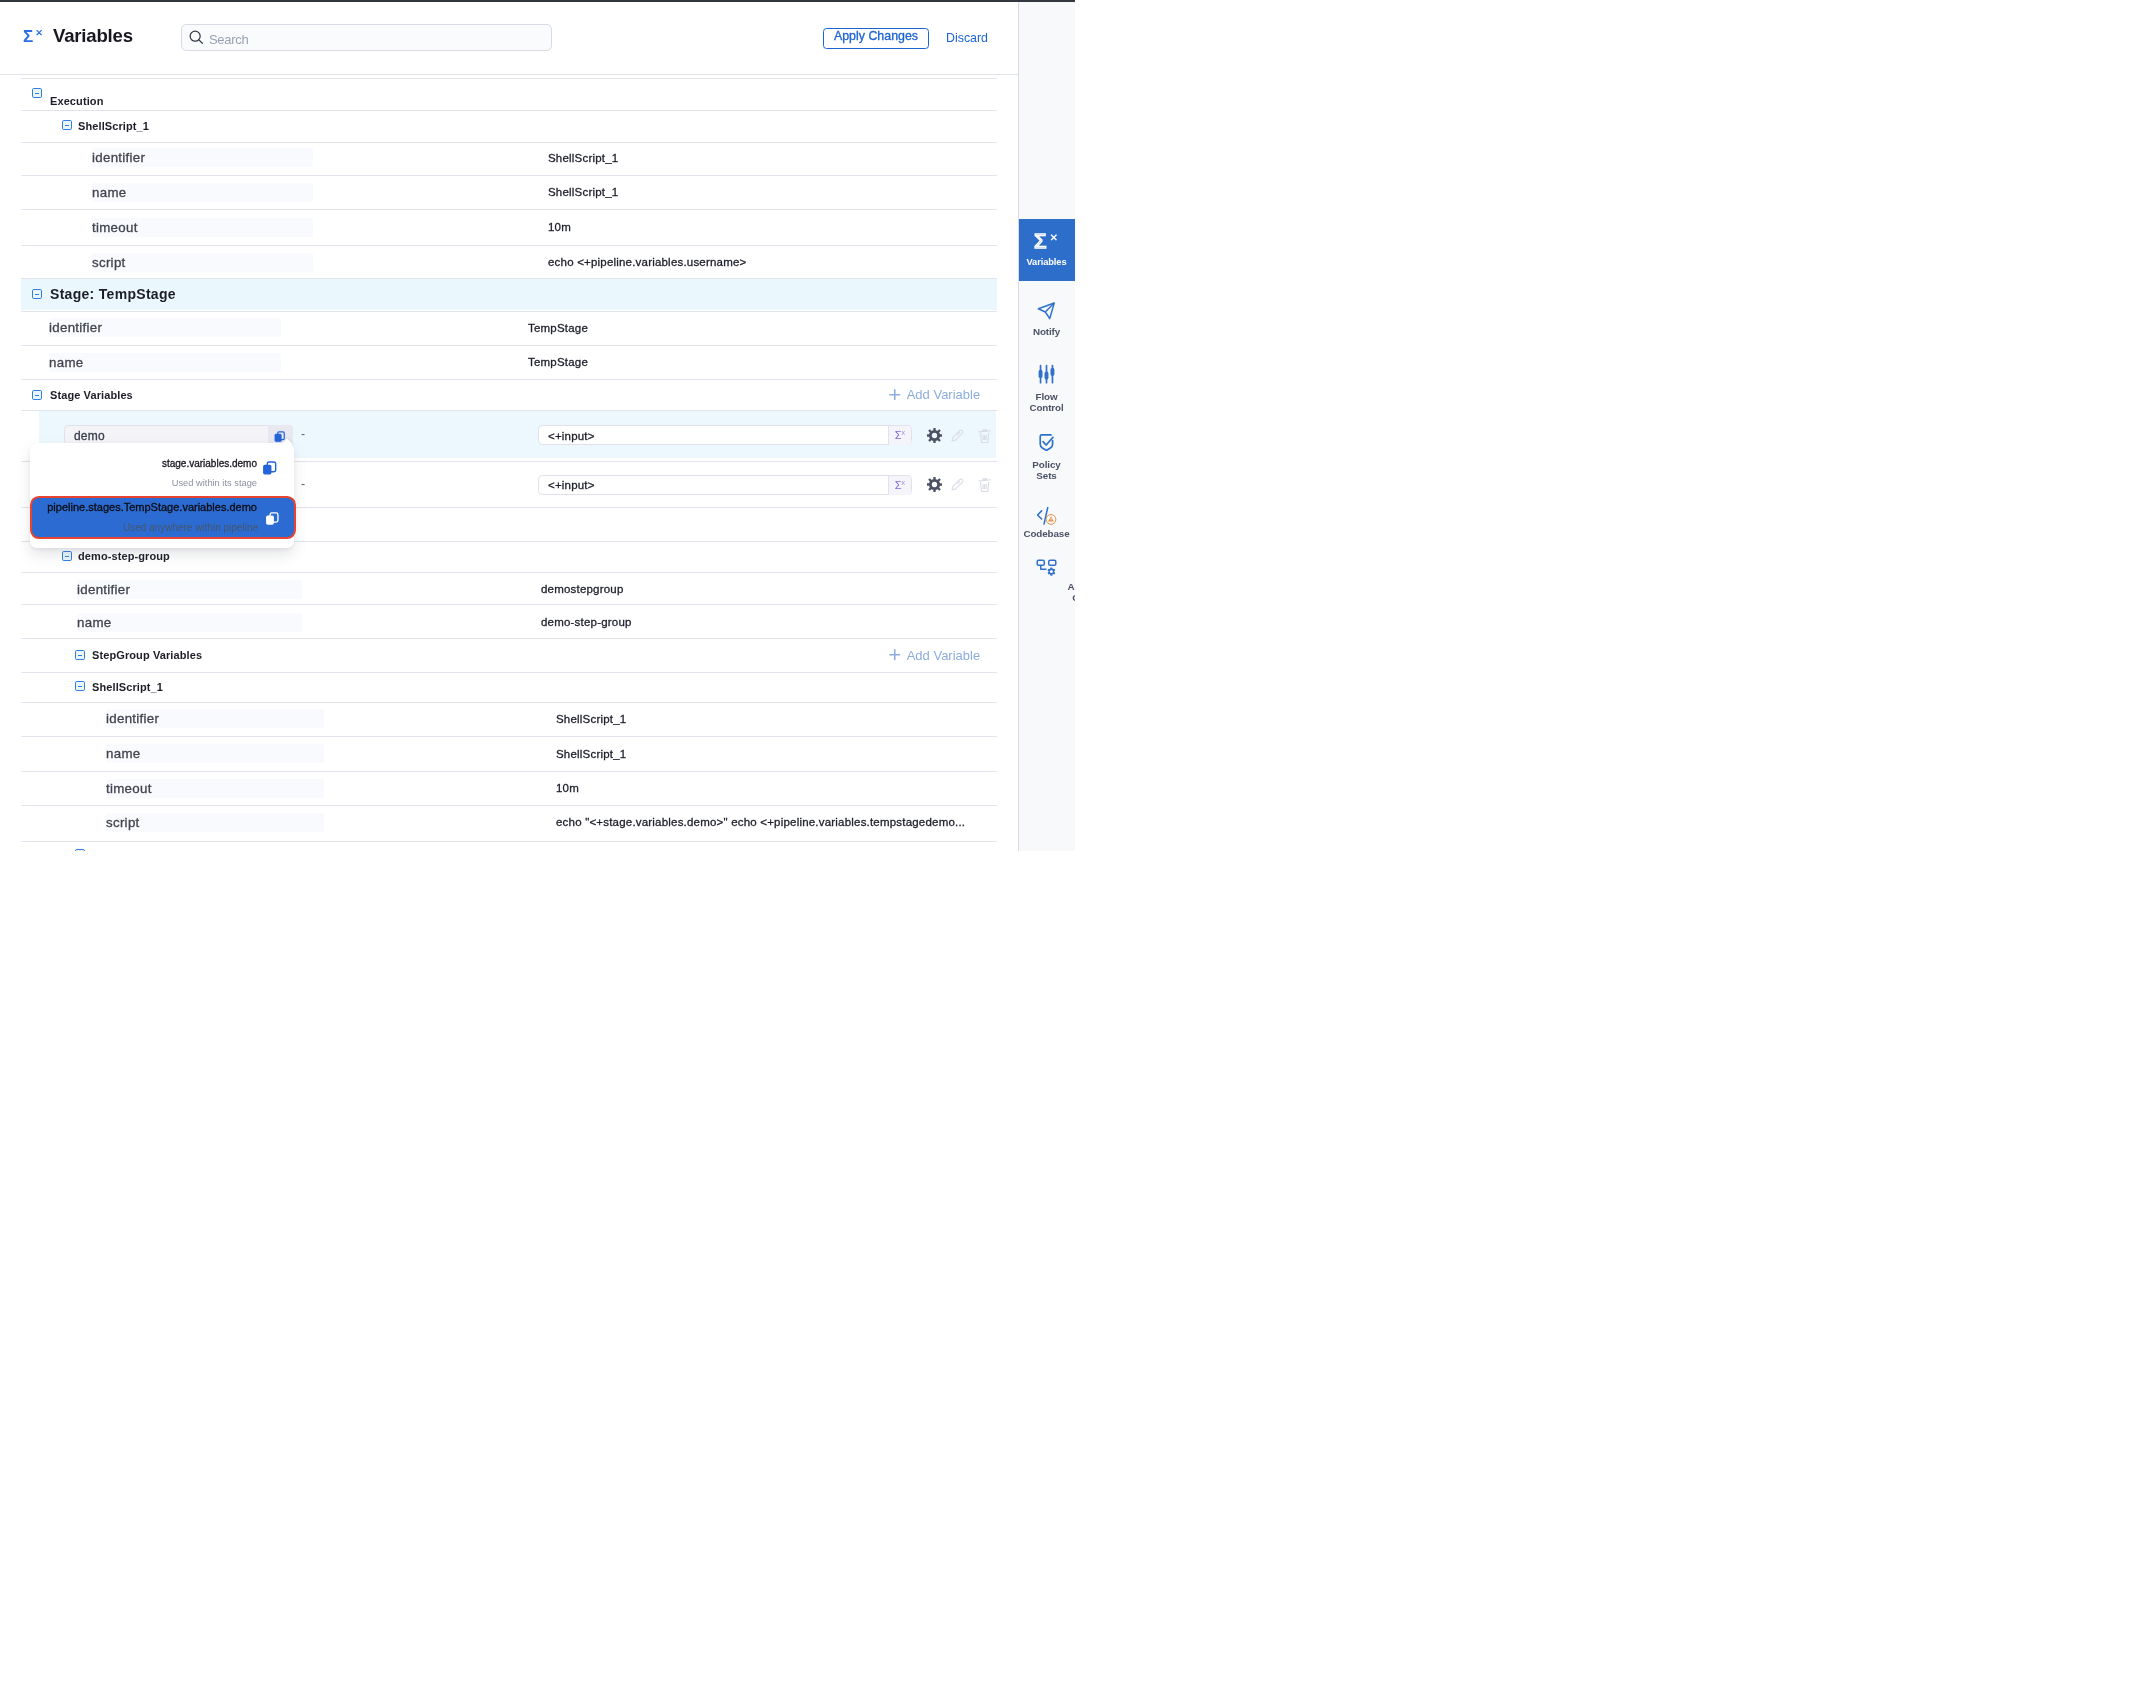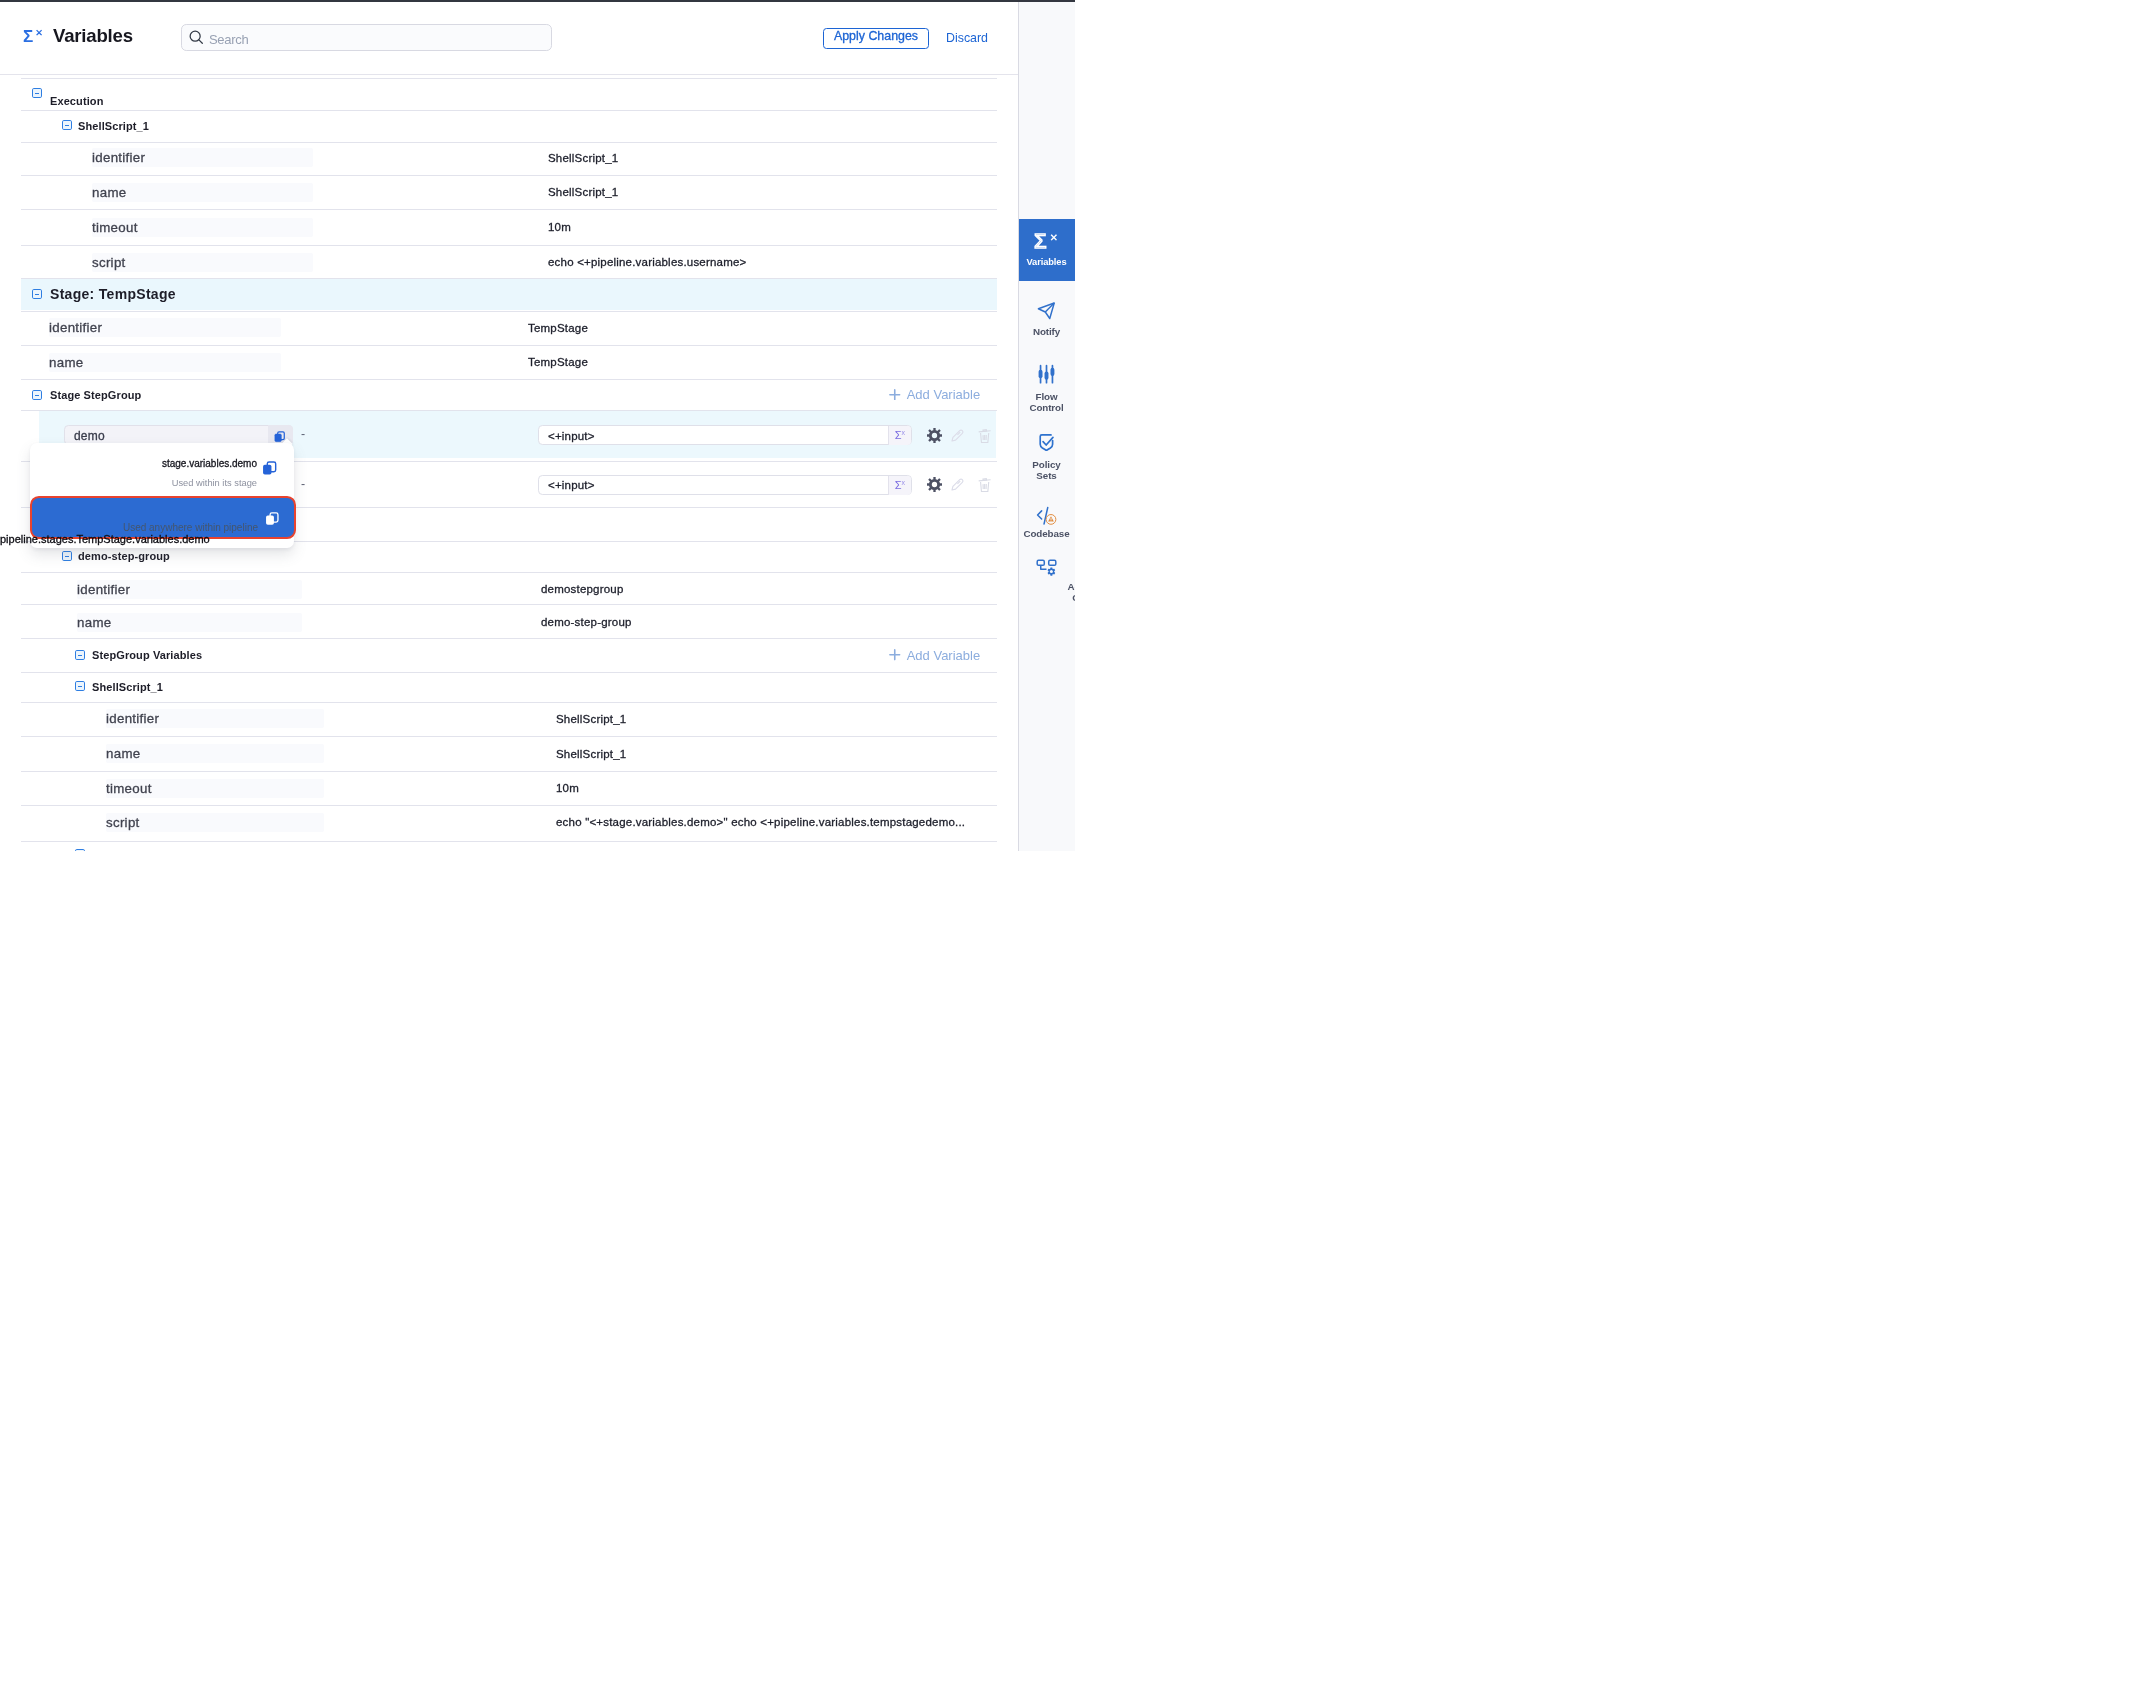--- a/index.html
+++ b/index.html
@@ -117,21 +117,21 @@
       <span>TempStage</span>
     </div>
   <div class="lbl" style="left:49px;top:353px;width:232px;">
       <span>name</span>
     </div>
   <div class="val" style="left:528px;top:353px;">
       <span>TempStage</span>
     </div>
 
   <div class="colico" style="left:32px;top:390px;"></div>
-  <div class="row grp" style="left:50px;top:379px;height:31px;">Stage StepGroup</div>
+  <div class="row grp" style="left:50px;top:379px;height:31px;">Stage Variables</div>
   <div class="addvar" style="left:889px;top:379px;height:31px;">
     <svg width="11.5" height="11.5" viewBox="0 0 13 13" style="margin-right:6.2px;">
         <path d="M6.5 1 V12 M1 6.5 H12" stroke="#8cadde" stroke-width="1.8" stroke-linecap="round"></path>
       </svg>
     Add Variable
   </div>
 
   <div class="abs" style="left:64px;top:425px;width:229px;height:20.4px;background:#f3f3f8;border:0.9px solid #e1e1ea;border-radius:4.4px;"></div>
   <div class="abs" style="left:268px;top:425px;width:25px;height:20.4px;background:#e8e8f0;border-radius:0 4.4px 4.4px 0;"></div>
   <svg class="abs" style="left:274px;top:431px;" width="11.5" height="11.5" viewBox="0 0 14 14">
@@ -278,21 +278,21 @@
   <div class="abs" style="left:30px;top:443px;width:264px;height:105px;background:#fff;border-radius:7px;box-shadow:0 1.8px 3.5px rgba(40,41,61,0.06),0 7px 14px rgba(96,97,112,0.16);"></div>
 
   <div class="abs" style="left:0;top:458px;width:257px;text-align:right;font-size:10px;color:#17171f;"><span style="-webkit-text-stroke:0.3px #17171f;">stage.variables.demo</span></div>
   <svg class="abs" style="left:262px;top:461px;" width="15" height="15" viewBox="0 0 17 17">
     <rect x="6" y="1.2" width="9.5" height="11" rx="2" fill="none" stroke="#2563d8" stroke-width="1.6"></rect>
     <rect x="1.2" y="4.2" width="9.5" height="11" rx="2" fill="#2563d8"></rect>
   </svg>
   <div class="abs" style="left:0;top:478px;width:257px;text-align:right;font-size:9.3px;color:#8d919f;">Used within its stage</div>
 
   <div class="abs" style="left:30px;top:496px;width:266px;height:43px;background:#2c6bd2;border:2.3px solid #e8432e;border-radius:8.9px;"></div>
-  <div class="abs" style="left:0;top:501px;width:257px;font-size:11px;color:#0d0d13;margin-top:32px;"><span style="-webkit-text-stroke:0.3px #0d0d13;">pipeline.stages.TempStage.variables.demo</span></div>
+  <div class="abs" style="left:0;top:501px;width:257px;text-align:right;font-size:11px;color:#0d0d13;"><span style="-webkit-text-stroke:0.3px #0d0d13;">pipeline.stages.TempStage.variables.demo</span></div>
   <div class="abs" style="left:0;top:522px;width:258px;text-align:right;font-size:10px;color:#44566e;">Used anywhere within pipeline</div>
   <svg class="abs" style="left:265px;top:512px;" width="14" height="14" viewBox="0 0 16 16">
     <rect x="5.8" y="1" width="9" height="10.5" rx="2" fill="none" stroke="#fff" stroke-width="1.5"></rect>
     <rect x="1.2" y="4" width="9" height="10.5" rx="2" fill="#fff"></rect>
   </svg>
 
   <div class="abs" style="left:1018px;top:1.8px;width:0.9px;height:849px;background:#d9dae3;"></div>
   <div class="abs" style="left:1019px;top:1.8px;width:56px;height:849px;background:#f8f9fb;"></div>
 
   <div class="abs" style="left:1019px;top:219px;width:56px;height:62px;background:#2e6ecb;"></div>

